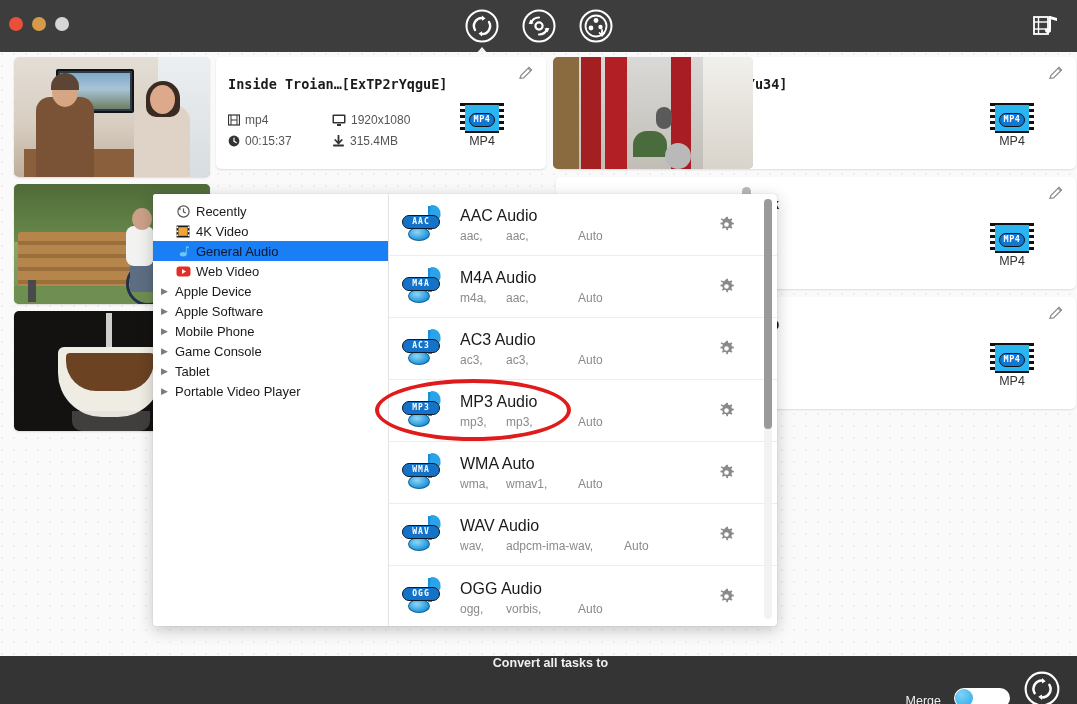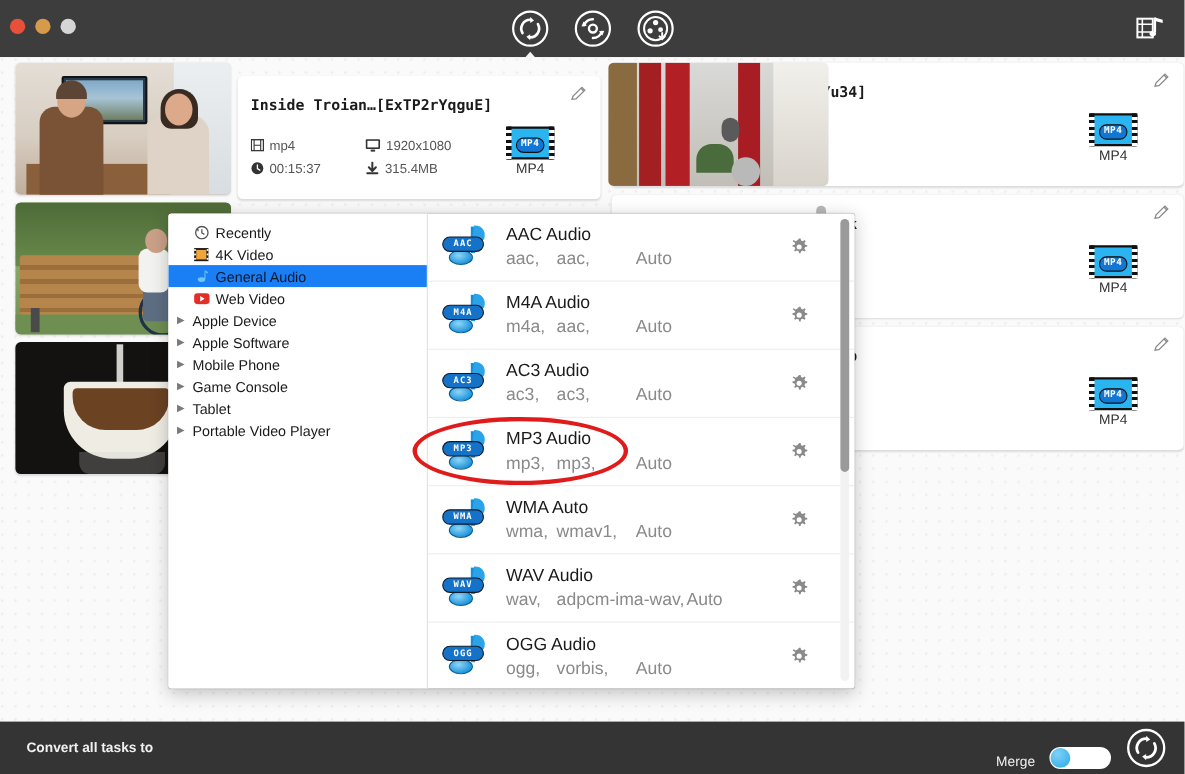--- a/index.html
+++ b/index.html
@@ -147,21 +147,21 @@
   .panel-right { flex: 1; position: relative; overflow: hidden; }
   .fmtlist { position:absolute; left:0; top:0; right:0; }
   .fmt {
     height: 62px; border-bottom: 1px solid #ededed;
     display: flex; align-items: center; padding-left: 13px; position: relative;
   }
   .fmt:last-child { border-bottom: none; }
   .fmt .aicon { width: 46px; height: 40px; position: relative; flex: 0 0 46px; }
   .fmt .names { margin-left: 12px; }
   .fmt .fname { font-size: 16px; color: #1a1a1a; line-height: 19px; }
-  .fmt .fsub { font-size: 16px; color: #8a8a8a; margin-top: 4px; display:flex; gap:0; }
+  .fmt .fsub { font-size: 12px; color: #8a8a8a; margin-top: 4px; display:flex; gap:0; }
   .fmt .fsub span { display:inline-block; }
   .fmt .gear { position: absolute; right: 42px; top: 22px; }
   .aicon .stem { position:absolute; left:26px; top:1px; width:4px; height:24px; background:#1a8fd8; }
   .aicon .flag { position:absolute; left:28px; top:0px; width:11px; height:14px;
      background:#2aa3e8; border-radius:0 10px 3px 0; transform: skewX(-8deg); }
   .aicon .disc { position:absolute; left:6px; top:22px; width:22px; height:14px;
      background:radial-gradient(ellipse at 40% 35%, #8fd6f6 0%, #2196dd 70%, #0d6fae 100%);
      border-radius:50%; border:1px solid #0a5f96; }
   .aicon .tag2 {
      position:absolute; left:0px; top:10px; width:38px; height:14px;
@@ -188,21 +188,21 @@
 
   
   .listscroll {
     position:absolute; right: 326px; top: 135px; width: 9px; height: 128px;
     background:#b9b9b9; border-radius:5px;
   }
 
   
   .bottombar {
     position: absolute; left: 0; bottom: 0; width: 1077px; height: 48px;
-    background: #343434; display: flex; align-items: center;
+    background: #343434; display: flex; align-items: center; flex-direction: column;
   }
   .conv-label { color: #f0f0f0; font-size: 12.5px; font-weight: bold; margin-left: 24px; }
   .selwrap {
     margin-left: 12px; width: 182px; height: 21px;
     background: #3d3d3d; border: 1px solid #8d8d8d; border-radius: 4px;
     display:flex; align-items:center; position: relative;
   }
   .selwrap .val { color:#f2f2f2; font-size:12px; margin-left:8px; }
   .selwrap .steppers {
     position:absolute; right: 8px; top: 2px; display:flex; flex-direction:column; gap:2px; align-items:center;
@@ -303,21 +303,21 @@
       <div class="thumb t3">
         <div class="stream"></div>
           <div class="filter"></div>
           <div class="coffee"></div>
           <div class="glass"></div>
       </div>
     </div>
 
     <div class="cards">
 
-      <div class="card" style="left:0; top:12px; width:330px;">
+      <div class="card" style="left:0; top:0; width:330px;">
         <div class="title">Inside Troian…[ExTP2rYqguE]</div>
         <div class="pencil">
           <svg width="16" height="16" viewBox="0 0 16 16">
               <path d="M2 13.3 L3 10.3 L11 2.4 L13.6 5 L5.6 12.9 z" fill="none" stroke="#8a8a8a" stroke-width="1.2"></path>
               <line x1="10.2" y1="3.3" x2="12.7" y2="5.9" stroke="#8a8a8a" stroke-width="1.2"></line>
             </svg>
         </div>
         <div class="meta m-fmt">
           <svg width="12" height="12" viewBox="0 0 12 12">
               <rect x="0.5" y="1" width="11" height="10" fill="none" stroke="#333" stroke-width="1.2"></rect>

